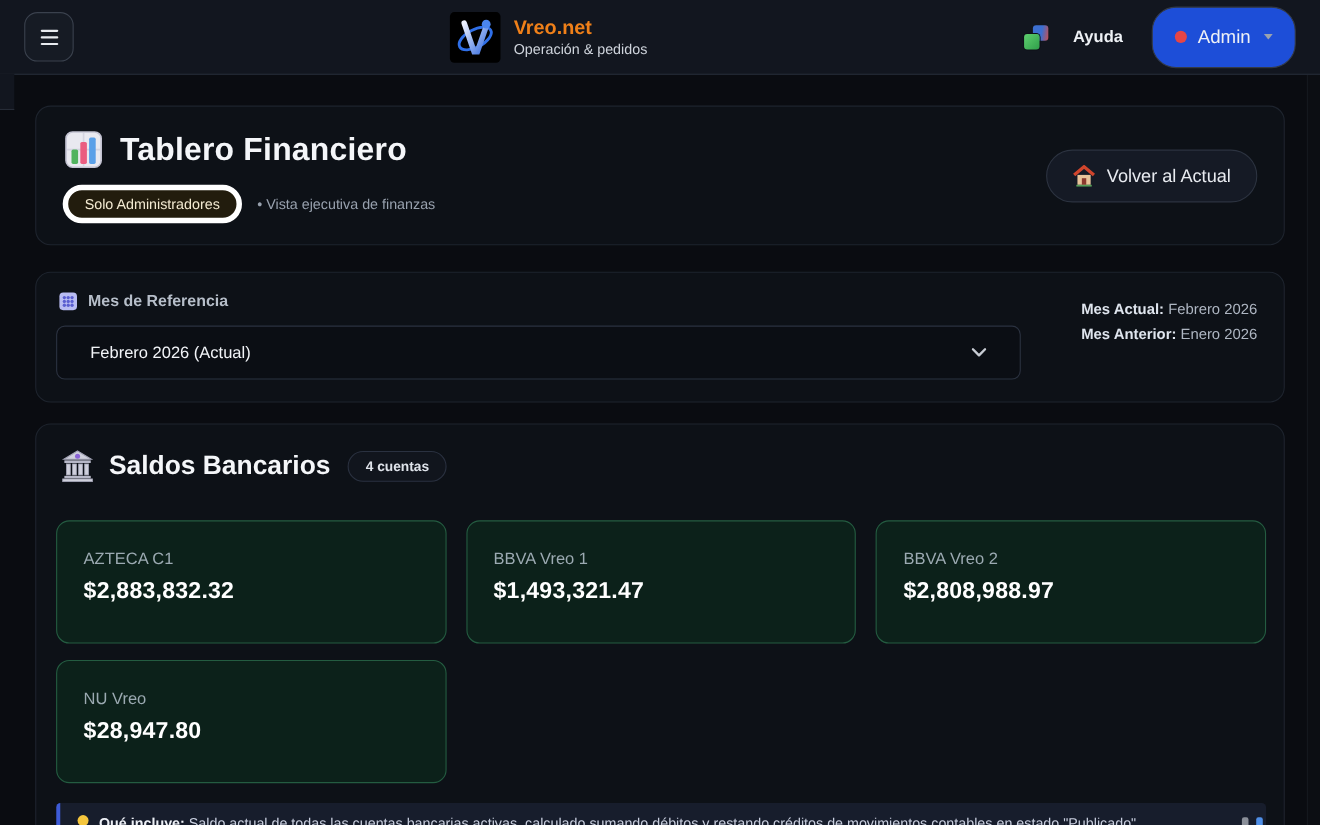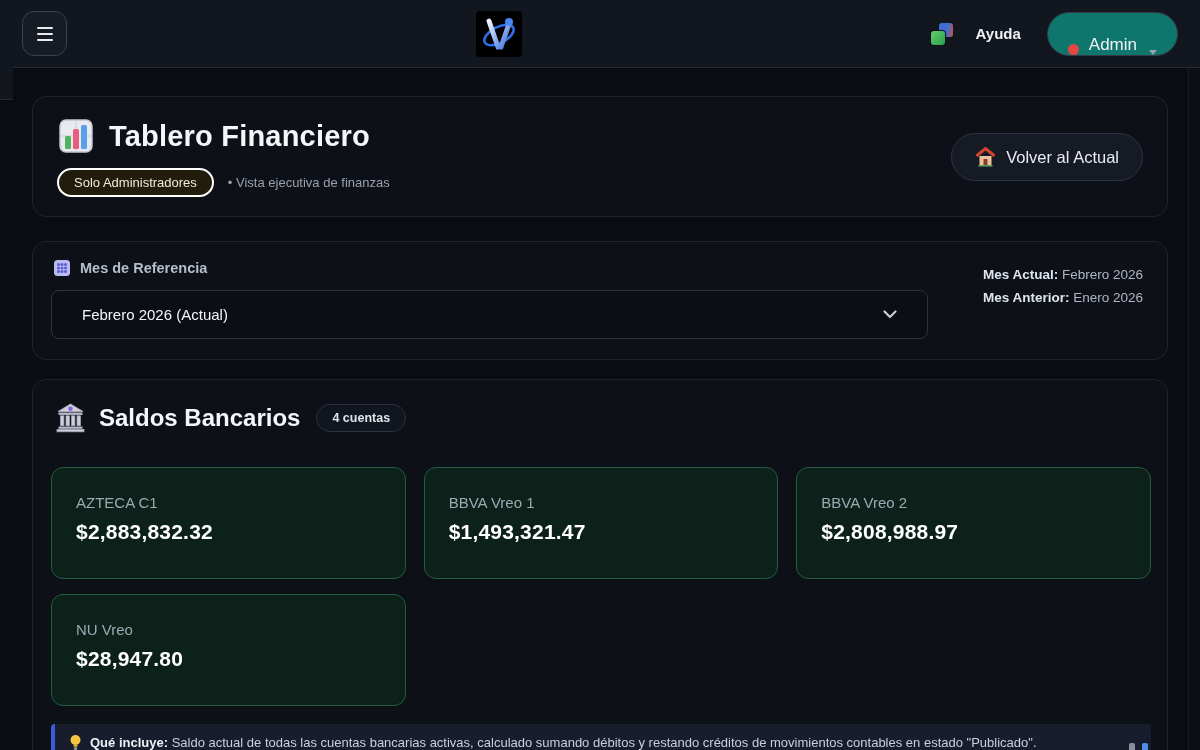--- a/index.html
+++ b/index.html
@@ -34,22 +34,22 @@
   .help-icon { position:relative; width:22px; height:22px; }
   .help-icon .sq-back {
     position:absolute; right:0; top:0; width:14px; height:14px; border-radius:3px;
     background:linear-gradient(100deg,#3c6fd1 55%,#c94f4f 100%);
   }
   .help-icon .sq-front {
     position:absolute; left:0; bottom:0; width:14px; height:14px; border-radius:3px;
     background:linear-gradient(135deg,#5fd06f,#2f9e4a); box-shadow:0 0 0 1px #0e1118;
   }
   .admin-btn {
-    display:flex; align-items:flex-end; gap:10px; height:44px; padding:0 20px;
-    border-radius:22px; background:#0f766e; border:1px solid #333a46; cursor:pointer;
+    display:flex; align-items:center; gap:10px; height:56px; padding:0 20px;
+    border-radius:22px; background:#1d4ed8; border:1px solid #333a46; cursor:pointer;
   }
   .admin-dot { width:11px; height:11px; border-radius:50%; background:#e64545; }
   .admin-label { font-size:17px; color:#eef1f5; }
   .admin-caret {
     width:0; height:0; border-left:4px solid transparent; border-right:4px solid transparent;
     border-top:5px solid #9aa2ae; margin-left:2px;
   }
   .nav-sliver {
     position:absolute; left:0; top:67px; width:13px; height:33px;
     background:#12161f; border-bottom:1px solid #262c37; z-index:6;
@@ -60,21 +60,21 @@
   .card {
     background:#0d1117; border:1px solid #1e242e; border-radius:14px;
   }
 
   
   .header-card { padding:20px 24px 19px 24px; display:flex; justify-content:space-between; }
   .title-row { display:flex; align-items:center; gap:14px; }
   .page-title { font-size:29px; font-weight:700; color:#f4f6f9; letter-spacing:.2px; }
   .badge-row { display:flex; align-items:center; gap:14px; margin-top:13px; }
   .admin-badge {
-    font-size:13px; color:#f3ead2; background:#221c0d; border:2px solid #ffffff;
+    font-size:13px; color:#f3ead2; background:#221c0d; border:5px solid #ffffff;
     border-radius:999px; padding:5px 15px;
   }
   .page-subtitle { font-size:13px; color:#98a1ae; }
   .back-btn {
     align-self:center; display:flex; align-items:center; gap:10px; height:48px;
     padding:0 23px; border-radius:24px; background:#151a25; border:1px solid #2c3340;
     font-size:16.5px; color:#e8ebf0; cursor:pointer; white-space:nowrap;
   }
 
   
@@ -143,20 +143,24 @@
           <defs>
             <linearGradient id="vg" x1="0" y1="0" x2="1" y2="1">
               <stop offset="0" stop-color="#eef2ff"></stop>
                 <stop offset="1" stop-color="#3a6fe0"></stop>
             </linearGradient>
           </defs>
           <ellipse cx="23" cy="24" rx="16" ry="8" fill="none" stroke="#2f6fe8" stroke-width="2.6" transform="rotate(-28 23 24)"></ellipse>
           <path d="M13 10 L22 36 L25 36 L33 13" fill="none" stroke="url(#vg)" stroke-width="5" stroke-linecap="round"></path>
           <circle cx="33" cy="11" r="4" fill="#4b86f0"></circle>
         </svg>
+      </div>
+      <div>
+        <div class="brand-name">Vreo.net</div>
+        <div class="brand-tagline">Operación &amp; pedidos</div>
       </div>
     </div>
   </div>
 
   <div class="nav-right">
     <div class="help-link">
       <span class="help-icon icon">
         <span class="sq-back"></span>
           <span class="sq-front"></span>
       </span>

